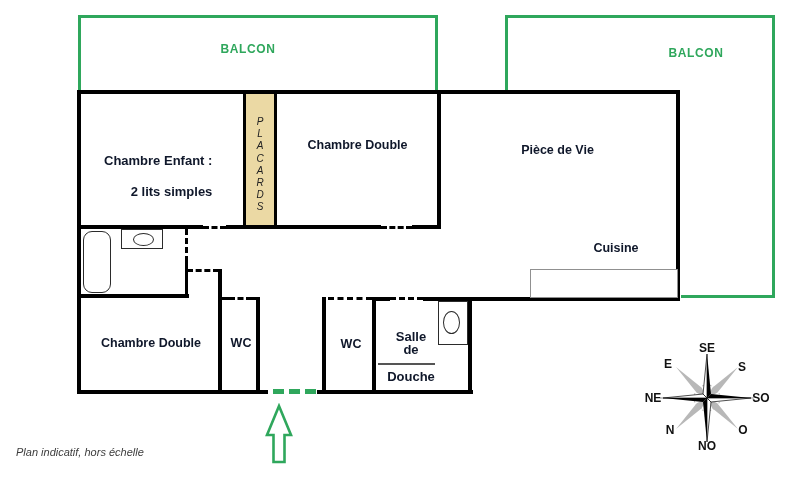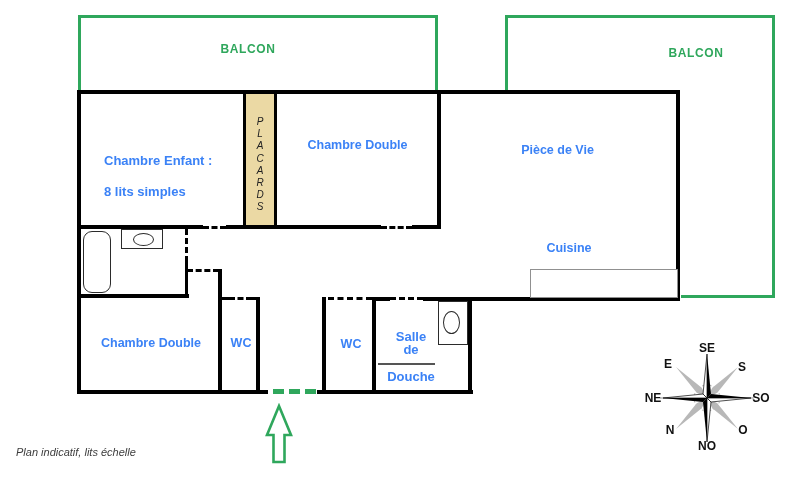--- a/index.html
+++ b/index.html
@@ -5,21 +5,21 @@
   html,body{margin:0;padding:0;background:#fff;}
   #plan{
     position:relative;width:800px;height:477px;background:#ffffff;overflow:hidden;
     font-family:"Liberation Sans","DejaVu Sans",sans-serif;color:#111;
   }
   .abs{position:absolute;}
   .wall{position:absolute;background:#000;}
   .dash-h{position:absolute;border-top:3px dashed #000;height:0;}
   .dash-v{position:absolute;border-left:3px dashed #000;width:0;}
   .thin-box{position:absolute;border:1.5px solid #2b2b2b;background:#fff;box-sizing:border-box;}
-  .label{position:absolute;font-weight:bold;font-size:12.5px;color:#3b82f6;white-space:pre-line;}
+  .label{position:absolute;font-weight:bold;font-size:12.5px;color:#0f172a;white-space:pre-line;}
   .label.center{text-align:center;}
   .green-text{color:#2fa75c;letter-spacing:0.6px;font-size:12px;}
   .balcony-line{position:absolute;background:#2fa75c;}
   #balcony1{position:absolute;left:78px;top:15px;width:360px;height:76px;
     border:3px solid #2fa75c;border-bottom:none;box-sizing:border-box;}
   #placards{position:absolute;left:243px;top:94px;width:34px;height:135px;
     background:#ebd9a4;border-left:3px solid #000;border-right:3px solid #000;
     border-bottom:4px solid #000;box-sizing:border-box;}
   #placards .letters{display:flex;flex-direction:column;align-items:center;
     margin-top:22px;font-style:italic;font-size:10px;line-height:12.2px;color:#222;}
@@ -100,27 +100,27 @@
 
   <div>
     <span class="entrance-dash" style="left:273px;"></span>
     <span class="entrance-dash" style="left:289px;"></span>
     <span class="entrance-dash" style="left:305px;"></span>
   </div>
   <svg class="abs" style="left:264px;top:403px;" width="32" height="62" viewBox="0 0 32 62">
     <polygon points="15,3 27,32 20.5,32 20.5,59 9.5,59 9.5,32 3,32" fill="#ffffff" stroke="#2fa75c" stroke-width="2.6" stroke-linejoin="miter"></polygon>
   </svg>
 
-  <div class="label" style="left:104px;top:137px;font-size:13px;line-height:15.5px;">
+  <div class="label" style="left:104px;top:137px;font-size:13px;line-height:15.5px;text-align:right;">
     <span>Chambre Enfant :</span><br>
-    <span>8 lits simples</span>
+    <span>2 lits simples</span>
   </div>
   <div class="label center" style="left:300px;top:138px;width:115px;">Chambre Double</div>
   <div class="label center" style="left:505px;top:143px;width:105px;">Pièce de Vie</div>
-  <div class="label center" style="left:541px;top:241px;width:56px;">Cuisine</div>
+  <div class="label center" style="left:588px;top:241px;width:56px;">Cuisine</div>
   <div class="label center" style="left:94px;top:336px;width:114px;">Chambre Double</div>
   <div class="label center" style="left:227px;top:336px;width:28px;">WC</div>
   <div class="label center" style="left:337px;top:337px;width:28px;">WC</div>
   <div class="label center" style="left:387px;top:316px;width:48px;font-size:13px;line-height:13.5px;">
     <span>Salle de</span><br>
     <span>Douche</span>
   </div>
 
   <svg class="abs" style="left:638px;top:338px;" width="140" height="118" viewBox="0 0 140 118">
     <line x1="22" y1="60" x2="116" y2="60" stroke="#666" stroke-width="0.7"></line>
@@ -145,15 +145,15 @@
     <text x="69" y="14" text-anchor="middle" font-size="12" font-weight="bold" fill="#111">SE</text>
     <text x="104" y="33" text-anchor="middle" font-size="12" font-weight="bold" fill="#111">S</text>
     <text x="123" y="64" text-anchor="middle" font-size="12" font-weight="bold" fill="#111">SO</text>
     <text x="105" y="96" text-anchor="middle" font-size="12" font-weight="bold" fill="#111">O</text>
     <text x="69" y="112" text-anchor="middle" font-size="12" font-weight="bold" fill="#111">NO</text>
     <text x="32" y="96" text-anchor="middle" font-size="12" font-weight="bold" fill="#111">N</text>
     <text x="15" y="64" text-anchor="middle" font-size="12" font-weight="bold" fill="#111">NE</text>
     <text x="30" y="30" text-anchor="middle" font-size="12" font-weight="bold" fill="#111">E</text>
   </svg>
 
-  <div class="note">Plan indicatif, lits échelle</div>
+  <div class="note">Plan indicatif, hors échelle</div>
 
 </div>
 
 </body></html>

